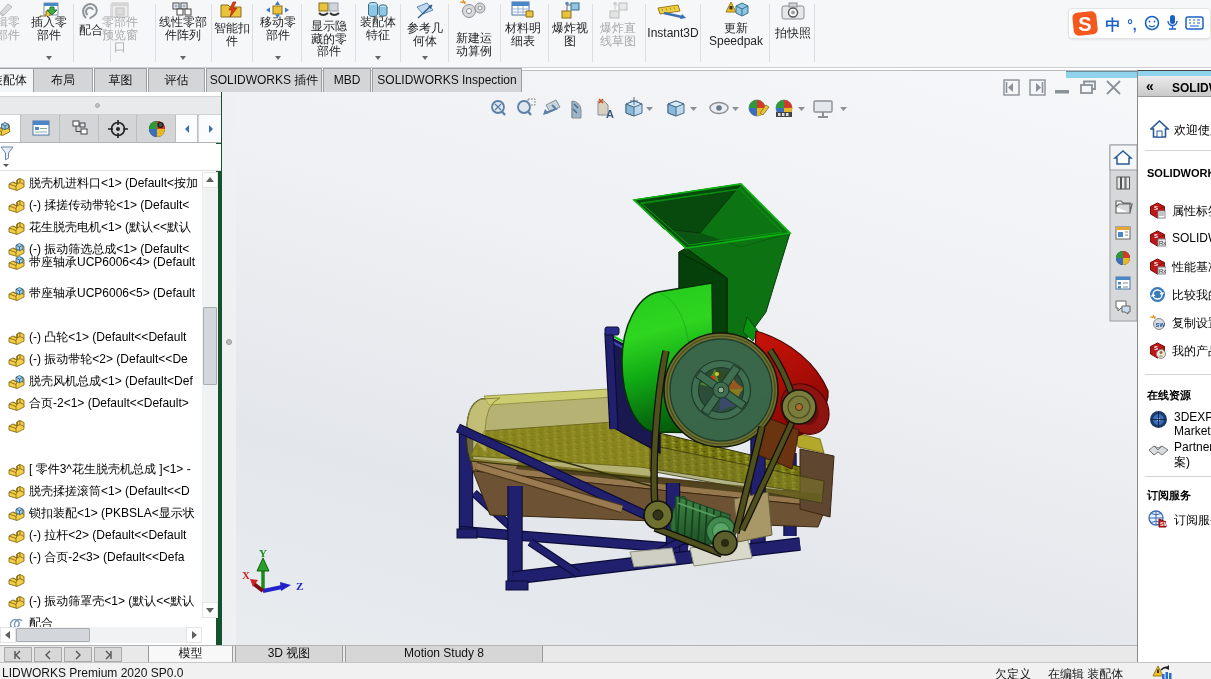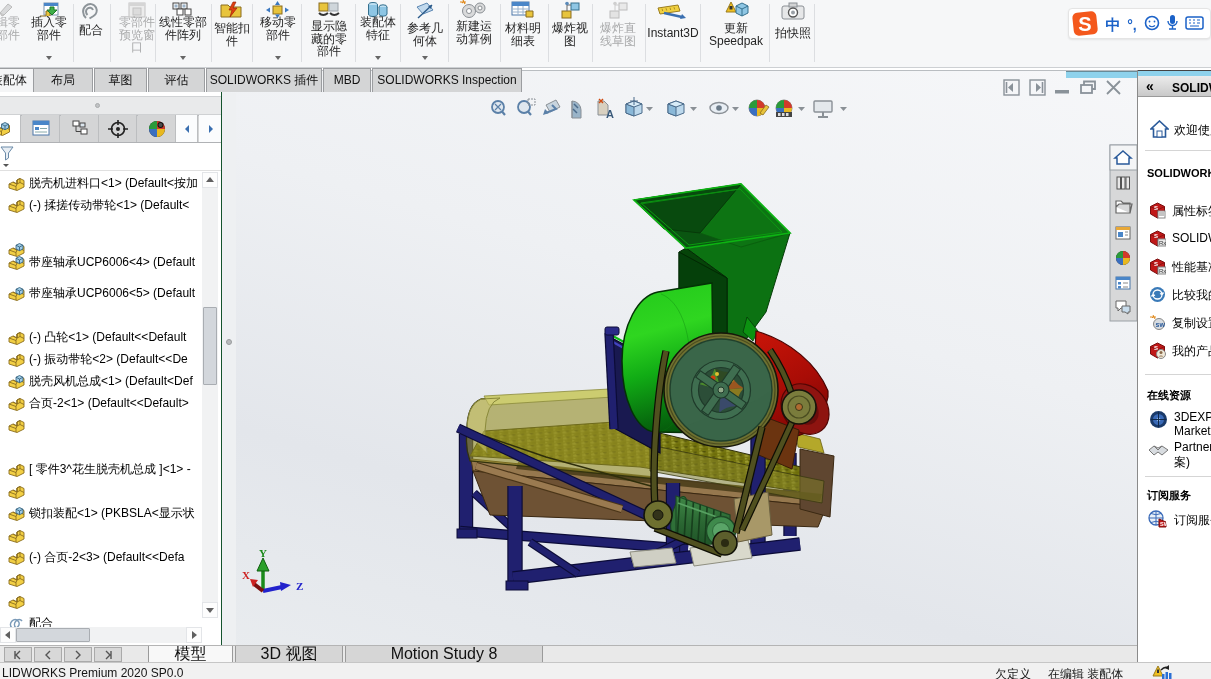--- a/index.html
+++ b/index.html
@@ -7,33 +7,33 @@
 #ribbon{position:absolute;left:0;top:0;width:1211px;height:68px;background:#f6f7f8;border-bottom:1px solid #cdd0d3}
 .ritem{position:absolute;top:0;height:66px;text-align:center;color:#252525;font-size:12px;line-height:12.5px}
 .ritem.dis{color:#a9aaab}
 .ricon{position:absolute;left:50%;transform:translateX(-50%);top:1px}
 .rlab{position:absolute;left:0;right:0;top:18px}
 .rarr{position:absolute;left:50%;transform:translateX(-50%);top:56px;width:0;height:0;border:3px solid transparent;border-top:4px solid #666}
 .rsep{position:absolute;top:4px;height:58px;width:1px;background:#dcdee1}
 .tab{position:absolute;top:68px;height:24px;background:#d4d5d6;border:1px solid #9b9da0;border-bottom:none;color:#111;font-size:12px;text-align:center;line-height:22px;white-space:nowrap;overflow:hidden;z-index:30}
 .tab.act{background:#f4f5f6}
 #vp{position:absolute;left:222px;top:70px;width:915px;height:592px;background:linear-gradient(196deg,#f6f7f9 0%,#eef0f3 40%,#e3e6eb 72%,#e9ecef 100%);border-top:1px solid #b9bdc1}
-#lpanel{position:absolute;left:0;top:92px;width:222px;height:553px;background:#fff;border-right:1px solid #14532d}
+#lpanel{position:absolute;left:0;top:92px;width:222px;height:553px;background:#fff;border-right:6px solid #14532d}
 #ptabs{position:absolute;left:0;top:23px;width:221px;height:28px;background:#d4d5d6;border-top:1px solid #b8babd;border-bottom:1px solid #b0b2b5}
 .ptab{position:absolute;top:23px;height:27px;background:#d4d5d6;border-right:1px solid #bcbec0}
 .ptab.act{background:#fff}
 #tree{position:absolute;left:0;top:79px;width:201px;height:472px;overflow:hidden;font-size:12px;color:#000}
 .trow{position:absolute;left:0;width:300px;height:22px;line-height:22px;white-space:nowrap}
 .trow .tx{position:absolute;left:29px;top:0}
 .ticon{position:absolute;left:8px;top:3px;width:17px;height:17px}
 .sb{position:absolute;background:#f1f2f3}
 .sbtn{position:absolute;background:#fdfdfd;border:1px solid #e3e5e8;color:#5a5a5a}
 .sthumb{position:absolute;background:#d3d7dc;border:1px solid #a9adb2;border-radius:1px}
 #btabs{position:absolute;left:0;top:645px;width:1137px;height:17px;background:#e9e9e9;border-top:1px solid #b4b4b4}
-.btab{position:absolute;top:0;height:17px;background:#d6d6d6;border:1px solid #9a9a9a;border-top:none;font-size:16px;color:#111;text-align:center;line-height:15px;white-space:nowrap}
+.btab{position:absolute;top:0;height:17px;background:#d6d6d6;border:1px solid #9a9a9a;border-top:none;font-size:12px;color:#111;text-align:center;line-height:15px;white-space:nowrap}
 .btab.act{background:#f8f8f8}
 #status{position:absolute;left:0;top:662px;width:1211px;height:17px;background:#f1f1f1;border-top:1px solid #c6c6c6;font-size:12px;color:#151515}
 #tpane{position:absolute;left:1137px;top:70px;width:74px;height:592px;background:#fff;border-left:1px solid #8a8a8a;overflow:hidden}
 #tphead{position:absolute;left:0;top:6px;width:74px;height:21px;background:linear-gradient(#ececec,#c9c9c9);border-bottom:1px solid #9a9a9a;color:#000}
 .tpsec{font-weight:bold;font-size:11px;color:#000;position:absolute;left:9px;white-space:nowrap}
 .tprow{position:absolute;font-size:12px;color:#000;white-space:nowrap}
 .tphr{position:absolute;left:7px;width:70px;border-top:1px solid #d5d5d5}
 </style></head>
 <body>
 <div id="ribbon">
@@ -72,21 +72,21 @@
     </div>
 <div class="ritem" style="left:71px;width:40px">
       <div class="ricon" style="top:1px"><svg width="24" height="20" viewBox="0 0 24 20">
           <g fill="none" stroke="#8d9499" stroke-width="2">
             <path d="M7 17 C3.5 14 3 8 6.5 5 C10 2 15 2.5 17 6.5 C18.5 9.5 17.5 13 14.5 15 L10.5 17.5"></path>
             <path d="M8.5 14 C6.5 12 6.5 9 8.5 7.5 C10.5 6 13 6.5 14 9"></path>
           </g>
         </svg></div>
       <div class="rlab" style="top:24px">配合</div>
     </div>
-<div class="ritem dis" style="left:115px;width:44px">
+<div class="ritem dis" style="left:98px;width:44px">
       <div class="ricon" style="top:2px"><svg width="20" height="16" viewBox="0 0 20 16">
           <rect x="2" y="1" width="16" height="14" fill="#ececec" stroke="#c2c2c2"></rect>
           <rect x="2" y="1" width="16" height="3" fill="#d5d5d5"></rect>
           <rect x="6" y="6" width="8" height="7" fill="#dcdcdc" stroke="#c2c2c2"></rect>
         </svg></div>
       <div class="rlab" style="top:16px">零部件<br>预览窗<br>口</div>
     </div>
 <div class="ritem" style="left:156px;width:54px">
       <div class="ricon" style="top:1px"><svg width="22" height="16" viewBox="0 0 22 16">
           <rect x="1" y="2" width="6" height="6" fill="#fff" stroke="#444"></rect>
@@ -146,21 +146,21 @@
       <div class="rarr"></div>
     </div>
 <div class="ritem" style="left:451px;width:46px">
       <div class="ricon" style="top:0px"><svg width="30" height="20" viewBox="0 0 30 20">
           <circle cx="10" cy="11" r="6.5" fill="#d9dadb" stroke="#8a8f94"></circle>
           <circle cx="10" cy="11" r="2.5" fill="#fff" stroke="#8a8f94"></circle>
           <circle cx="21" cy="8" r="5" fill="#d9dadb" stroke="#8a8f94"></circle>
           <circle cx="21" cy="8" r="2" fill="#fff" stroke="#8a8f94"></circle>
           <path d="M3 3 L5 1 M4 0 L6 4 M1 2 L7 2" stroke="#e08818" stroke-width="1.2"></path>
         </svg></div>
-      <div class="rlab" style="top:20px">新建运<br>动算例</div>
+      <div class="rlab" style="top:32px">新建运<br>动算例</div>
     </div>
 <div class="ritem" style="left:502px;width:42px">
       <div class="ricon" style="top:1px"><svg width="24" height="18" viewBox="0 0 24 18">
           <rect x="1" y="1" width="17" height="13" fill="#fff" stroke="#4a76a8"></rect>
           <rect x="1" y="1" width="17" height="4" fill="#4a86c8"></rect>
           <path d="M1 8 L18 8 M1 11 L18 11 M7 5 L7 14 M12 5 L12 14" stroke="#9ab2cc" stroke-width="1"></path>
           <path d="M15 10 L22 10 L22 16 L15 16 Z" fill="#e8c43c" stroke="#8a6d1f"></path>
         </svg></div>
       <div class="rlab" style="top:22px">材料明<br>细表</div>
     </div>
@@ -571,28 +571,37 @@
         <span class="tx">脱壳机进料口&lt;1&gt; (Default&lt;按加</span>
       </div>
       <div class="trow" style="top:23px">
         <span class="ticon"><svg width="17" height="17" viewBox="0 0 17 17">
             <path d="M1 9 L5 7 L9 9 L9 5 L12 3.5 L16 5.5 L16 12 L9 15.5 L1 13 Z" fill="#f2cf44" stroke="#8a6d1f" stroke-width="0.9"></path>
             <path d="M1 9 L8 11.5 L9 9 M8 11.5 L8 15 M9 9 L9 5 M9 9 L12 7.5 L12 3.5 M12 7.5 L16 9.5" fill="none" stroke="#8a6d1f" stroke-width="0.9"></path>
             <path d="M5 7 L9 9 L9 5 L12 3.5" fill="none" stroke="#8a6d1f" stroke-width="0.9"></path>
           </svg></span>
         <span class="tx">(-) 揉搓传动带轮&lt;1&gt; (Default&lt;</span>
       </div>
+      <div class="trow" style="top:45px">
+        <span class="ticon"><svg width="17" height="17" viewBox="0 0 17 17">
+            <path d="M1 9 L5 7 L9 9 L9 5 L12 3.5 L16 5.5 L16 12 L9 15.5 L1 13 Z" fill="#f2cf44" stroke="#8a6d1f" stroke-width="0.9"></path>
+            <path d="M1 9 L8 11.5 L9 9 M8 11.5 L8 15 M9 9 L9 5 M9 9 L12 7.5 L12 3.5 M12 7.5 L16 9.5" fill="none" stroke="#8a6d1f" stroke-width="0.9"></path>
+            <path d="M5 7 L9 9 L9 5 L12 3.5" fill="none" stroke="#8a6d1f" stroke-width="0.9"></path>
+          </svg></span>
+        <span class="tx">花生脱壳电机&lt;1&gt; (默认&lt;&lt;默认</span>
+      </div>
       <div class="trow" style="top:67px">
         <span class="ticon"><svg width="17" height="17" viewBox="0 0 17 17">
             <path d="M1 9 L5 7 L9 9 L9 5 L12 3.5 L16 5.5 L16 12 L9 15.5 L1 13 Z" fill="#f2cf44" stroke="#8a6d1f" stroke-width="0.9"></path>
             <path d="M1 9 L8 11.5 L9 9 M8 11.5 L8 15 M9 9 L9 5 M9 9 L12 7.5 L12 3.5 M12 7.5 L16 9.5" fill="none" stroke="#8a6d1f" stroke-width="0.9"></path>
             <path d="M5 7 L9 9 L9 5 L12 3.5" fill="none" stroke="#8a6d1f" stroke-width="0.9"></path>
             <path d="M11.5 2.5 L15 4.2 L15 8 L11.5 9.7 L8 8 L8 4.2 Z" fill="#9fcbe4" stroke="#2c5a78" stroke-width="0.8"></path>
             <path d="M8 4.2 L11.5 6 L15 4.2 M11.5 6 L11.5 9.7" fill="none" stroke="#2c5a78" stroke-width="0.8"></path>
           </svg></span>
+        <span class="tx">(-) 振动筛选总成&lt;1&gt; (Default&lt;</span>
       </div>
       <div class="trow" style="top:80px">
         <span class="ticon"><svg width="17" height="17" viewBox="0 0 17 17">
             <path d="M1 9 L5 7 L9 9 L9 5 L12 3.5 L16 5.5 L16 12 L9 15.5 L1 13 Z" fill="#f2cf44" stroke="#8a6d1f" stroke-width="0.9"></path>
             <path d="M1 9 L8 11.5 L9 9 M8 11.5 L8 15 M9 9 L9 5 M9 9 L12 7.5 L12 3.5 M12 7.5 L16 9.5" fill="none" stroke="#8a6d1f" stroke-width="0.9"></path>
             <path d="M5 7 L9 9 L9 5 L12 3.5" fill="none" stroke="#8a6d1f" stroke-width="0.9"></path>
             <path d="M11.5 2.5 L15 4.2 L15 8 L11.5 9.7 L8 8 L8 4.2 Z" fill="#9fcbe4" stroke="#2c5a78" stroke-width="0.8"></path>
             <path d="M8 4.2 L11.5 6 L15 4.2 M11.5 6 L11.5 9.7" fill="none" stroke="#2c5a78" stroke-width="0.8"></path>
           </svg></span>
         <span class="tx">带座轴承UCP6006&lt;4&gt; (Default</span>
@@ -655,37 +664,39 @@
             <path d="M5 7 L9 9 L9 5 L12 3.5" fill="none" stroke="#8a6d1f" stroke-width="0.9"></path>
           </svg></span>
         <span class="tx">[ 零件3^花生脱壳机总成 ]&lt;1&gt; -</span>
       </div>
       <div class="trow" style="top:309px">
         <span class="ticon"><svg width="17" height="17" viewBox="0 0 17 17">
             <path d="M1 9 L5 7 L9 9 L9 5 L12 3.5 L16 5.5 L16 12 L9 15.5 L1 13 Z" fill="#f2cf44" stroke="#8a6d1f" stroke-width="0.9"></path>
             <path d="M1 9 L8 11.5 L9 9 M8 11.5 L8 15 M9 9 L9 5 M9 9 L12 7.5 L12 3.5 M12 7.5 L16 9.5" fill="none" stroke="#8a6d1f" stroke-width="0.9"></path>
             <path d="M5 7 L9 9 L9 5 L12 3.5" fill="none" stroke="#8a6d1f" stroke-width="0.9"></path>
           </svg></span>
+        <span class="tx">脱壳揉搓滚筒&lt;1&gt; (Default&lt;&lt;D</span>
       </div>
       <div class="trow" style="top:331px">
         <span class="ticon"><svg width="17" height="17" viewBox="0 0 17 17">
             <path d="M1 9 L5 7 L9 9 L9 5 L12 3.5 L16 5.5 L16 12 L9 15.5 L1 13 Z" fill="#f2cf44" stroke="#8a6d1f" stroke-width="0.9"></path>
             <path d="M1 9 L8 11.5 L9 9 M8 11.5 L8 15 M9 9 L9 5 M9 9 L12 7.5 L12 3.5 M12 7.5 L16 9.5" fill="none" stroke="#8a6d1f" stroke-width="0.9"></path>
             <path d="M5 7 L9 9 L9 5 L12 3.5" fill="none" stroke="#8a6d1f" stroke-width="0.9"></path>
             <path d="M11.5 2.5 L15 4.2 L15 8 L11.5 9.7 L8 8 L8 4.2 Z" fill="#9fcbe4" stroke="#2c5a78" stroke-width="0.8"></path>
             <path d="M8 4.2 L11.5 6 L15 4.2 M11.5 6 L11.5 9.7" fill="none" stroke="#2c5a78" stroke-width="0.8"></path>
           </svg></span>
         <span class="tx">锁扣装配&lt;1&gt; (PKBSLA&lt;显示状</span>
       </div>
       <div class="trow" style="top:353px">
         <span class="ticon"><svg width="17" height="17" viewBox="0 0 17 17">
             <path d="M1 9 L5 7 L9 9 L9 5 L12 3.5 L16 5.5 L16 12 L9 15.5 L1 13 Z" fill="#f2cf44" stroke="#8a6d1f" stroke-width="0.9"></path>
             <path d="M1 9 L8 11.5 L9 9 M8 11.5 L8 15 M9 9 L9 5 M9 9 L12 7.5 L12 3.5 M12 7.5 L16 9.5" fill="none" stroke="#8a6d1f" stroke-width="0.9"></path>
             <path d="M5 7 L9 9 L9 5 L12 3.5" fill="none" stroke="#8a6d1f" stroke-width="0.9"></path>
           </svg></span>
+        <span class="tx">(-) 拉杆&lt;2&gt; (Default&lt;&lt;Default</span>
       </div>
       <div class="trow" style="top:375px">
         <span class="ticon"><svg width="17" height="17" viewBox="0 0 17 17">
             <path d="M1 9 L5 7 L9 9 L9 5 L12 3.5 L16 5.5 L16 12 L9 15.5 L1 13 Z" fill="#f2cf44" stroke="#8a6d1f" stroke-width="0.9"></path>
             <path d="M1 9 L8 11.5 L9 9 M8 11.5 L8 15 M9 9 L9 5 M9 9 L12 7.5 L12 3.5 M12 7.5 L16 9.5" fill="none" stroke="#8a6d1f" stroke-width="0.9"></path>
             <path d="M5 7 L9 9 L9 5 L12 3.5" fill="none" stroke="#8a6d1f" stroke-width="0.9"></path>
           </svg></span>
         <span class="tx">(-) 合页-2&lt;3&gt; (Default&lt;&lt;Defa</span>
       </div>
       <div class="trow" style="top:397px">
@@ -694,20 +705,21 @@
             <path d="M1 9 L8 11.5 L9 9 M8 11.5 L8 15 M9 9 L9 5 M9 9 L12 7.5 L12 3.5 M12 7.5 L16 9.5" fill="none" stroke="#8a6d1f" stroke-width="0.9"></path>
             <path d="M5 7 L9 9 L9 5 L12 3.5" fill="none" stroke="#8a6d1f" stroke-width="0.9"></path>
           </svg></span>
       </div>
       <div class="trow" style="top:419px">
         <span class="ticon"><svg width="17" height="17" viewBox="0 0 17 17">
             <path d="M1 9 L5 7 L9 9 L9 5 L12 3.5 L16 5.5 L16 12 L9 15.5 L1 13 Z" fill="#f2cf44" stroke="#8a6d1f" stroke-width="0.9"></path>
             <path d="M1 9 L8 11.5 L9 9 M8 11.5 L8 15 M9 9 L9 5 M9 9 L12 7.5 L12 3.5 M12 7.5 L16 9.5" fill="none" stroke="#8a6d1f" stroke-width="0.9"></path>
             <path d="M5 7 L9 9 L9 5 L12 3.5" fill="none" stroke="#8a6d1f" stroke-width="0.9"></path>
           </svg></span>
+        <span class="tx">(-) 振动筛罩壳&lt;1&gt; (默认&lt;&lt;默认</span>
       </div>
       <div class="trow" style="top:441px">
         <span class="ticon"><svg width="17" height="17" viewBox="0 0 17 17">
             <path d="M4 13 C2 11 2 8 4 6 C6 4 8.5 4 10 6 C11.5 7.5 11.5 10 10 11.5 L6.5 15" fill="none" stroke="#7a9ab8" stroke-width="1.6"></path>
             <path d="M8 13 C6 11 6 8 8 6 C10 4 12.5 4 14 6" fill="none" stroke="#7a9ab8" stroke-width="1.6"></path>
           </svg></span>
         <span class="tx">配合</span>
       </div>
     </div>
 <div class="sb" style="left:202px;top:80px;width:16px;height:446px"></div>

